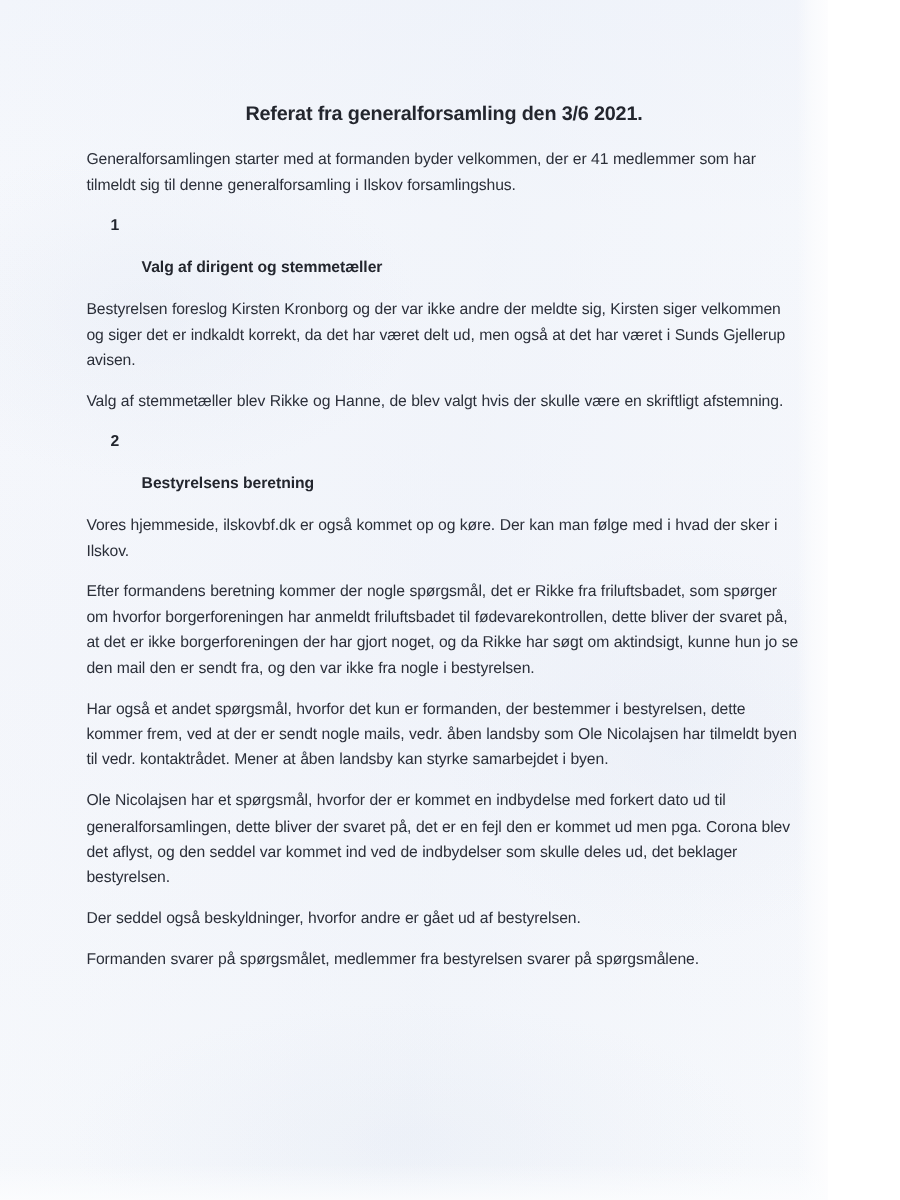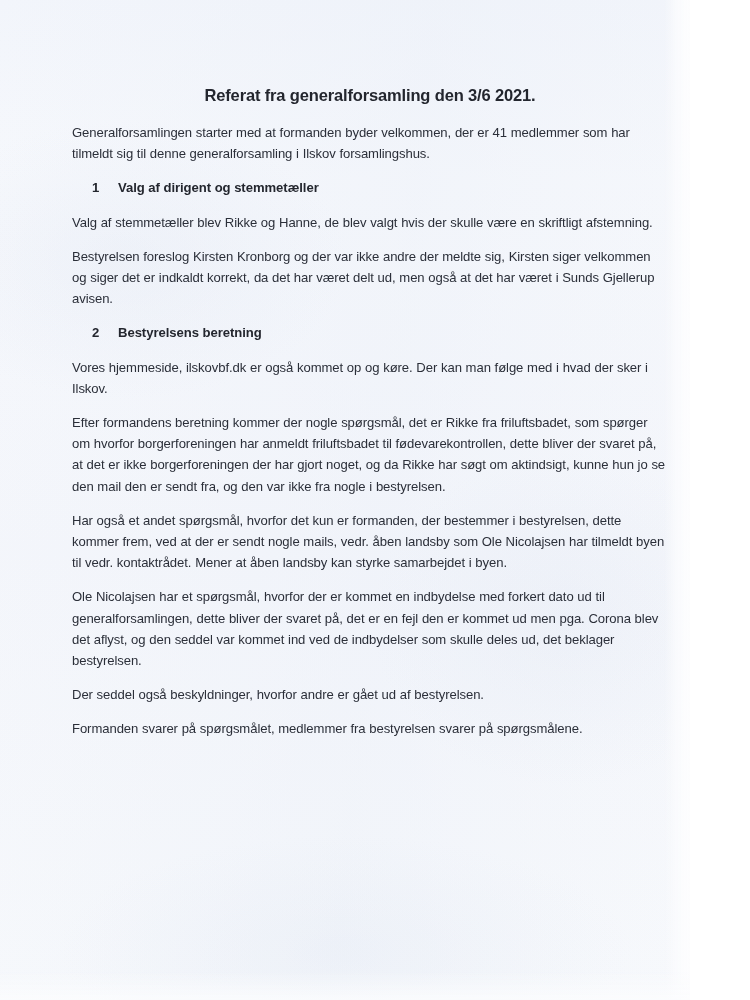--- a/index.html
+++ b/index.html
@@ -113,20 +113,21 @@
     letter-spacing: -0.05px;
   }
 
   .heading-num {
     width: 26px;
     flex: 0 0 26px;
   }
 
   .heading-text {
     flex: 1 1 auto;
+    margin-top: 35px;
   }
 
   
   .content {
     text-rendering: optimizeLegibility;
     filter: blur(0.14px);
   }
 </style>
 </head>
 <body>
@@ -136,22 +137,22 @@
 
   <div class="content">
     <h1 class="doc-title">Referat fra generalforsamling den 3/6 2021.</h1>
 
     <div class="body-flow">
         <p class="para">Generalforsamlingen starter med at formanden byder velkommen, der er 41 medlemmer som har tilmeldt sig til denne generalforsamling i Ilskov forsamlingshus.</p>
         <div class="heading-item">
           <span class="heading-num">1</span>
           <span class="heading-text">Valg af dirigent og stemmetæller</span>
         </div>
+        <p class="para">Bestyrelsen foreslog Kirsten Kronborg og der var ikke andre der meldte sig, Kirsten siger velkommen og siger det er indkaldt korrekt, da det har været delt ud, men også at det har været i Sunds Gjellerup avisen.</p>
         <p class="para">Valg af stemmetæller blev Rikke og Hanne, de blev valgt hvis der skulle være en skriftligt afstemning.</p>
-        <p class="para">Bestyrelsen foreslog Kirsten Kronborg og der var ikke andre der meldte sig, Kirsten siger velkommen og siger det er indkaldt korrekt, da det har været delt ud, men også at det har været i Sunds Gjellerup avisen.</p>
         <div class="heading-item">
           <span class="heading-num">2</span>
           <span class="heading-text">Bestyrelsens beretning</span>
         </div>
         <p class="para">Vores hjemmeside, ilskovbf.dk er også kommet op og køre. Der kan man følge med i hvad der sker i Ilskov.</p>
         <p class="para">Efter formandens beretning kommer der nogle spørgsmål, det er Rikke fra friluftsbadet, som spørger om hvorfor borgerforeningen har anmeldt friluftsbadet til fødevarekontrollen, dette bliver der svaret på, at det er ikke borgerforeningen der har gjort noget, og da Rikke har søgt om aktindsigt, kunne hun jo se den mail den er sendt fra, og den var ikke fra nogle i bestyrelsen.</p>
         <p class="para">Har også et andet spørgsmål, hvorfor det kun er formanden, der bestemmer i bestyrelsen, dette kommer frem, ved at der er sendt nogle mails, vedr. åben landsby som Ole Nicolajsen har tilmeldt byen til vedr. kontaktrådet. Mener at åben landsby kan styrke samarbejdet i byen.</p>
         <p class="para">Ole Nicolajsen har et spørgsmål, hvorfor der er kommet en indbydelse med forkert dato ud til generalforsamlingen, dette bliver der svaret på, det er en fejl den er kommet ud men pga. Corona blev det aflyst, og den seddel var kommet ind ved de indbydelser som skulle deles ud, det beklager bestyrelsen.</p>
         <p class="para">Der seddel også beskyldninger, hvorfor andre er gået ud af bestyrelsen.</p>
         <p class="para">Formanden svarer på spørgsmålet, medlemmer fra bestyrelsen svarer på spørgsmålene.</p>

